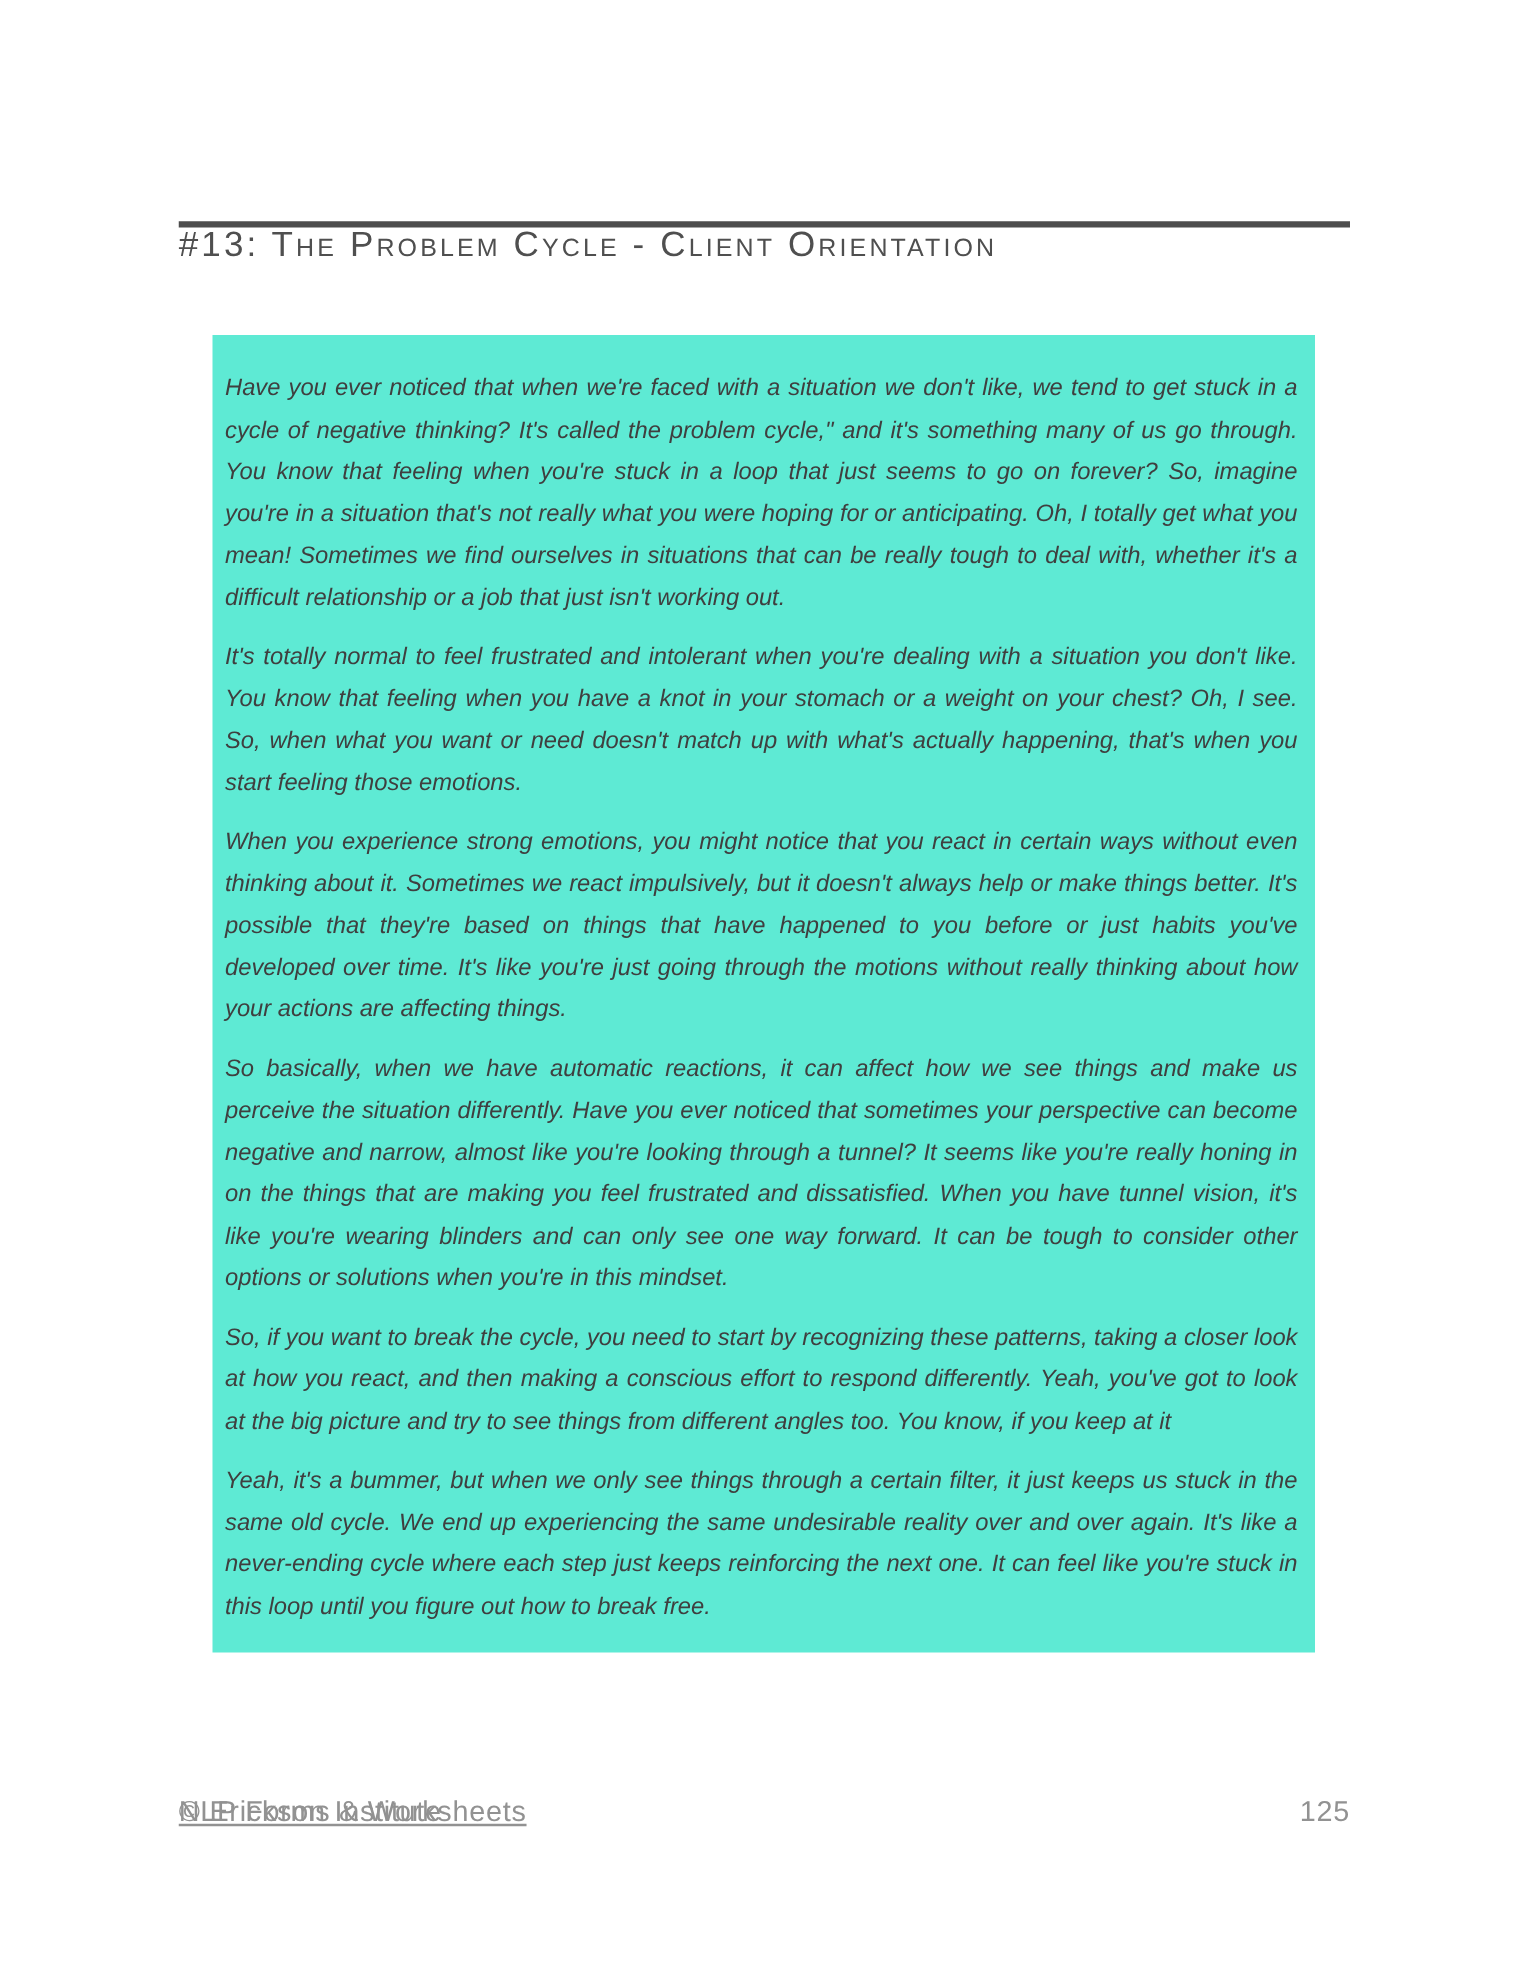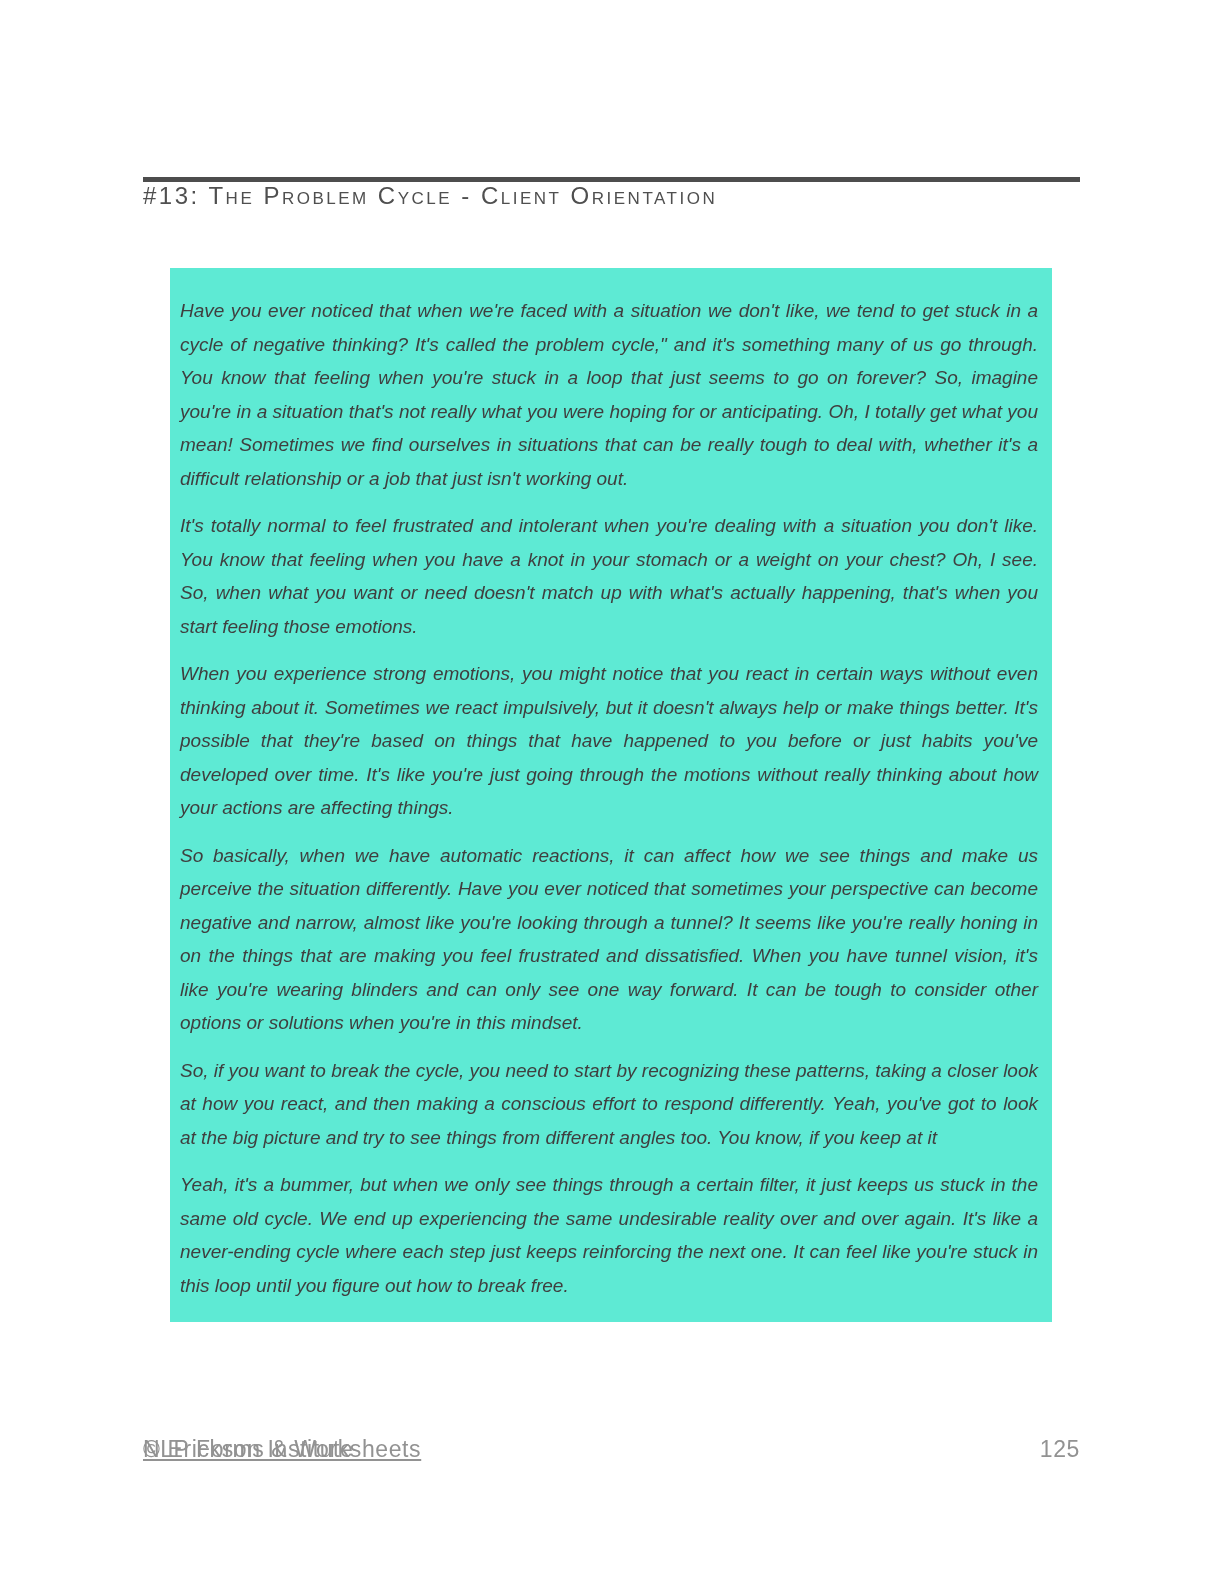--- a/index.html
+++ b/index.html
@@ -21,21 +21,21 @@
     top: 177px;
     width: 937px;
     height: 5px;
     background: #4d4d4d;
   }
   .heading {
     position: absolute;
     left: 143px;
     top: 184px;
     width: 937px;
-    font-size: 24px;
+    font-size: 28px;
     line-height: 24px;
     font-variant: small-caps;
     letter-spacing: 2.5px;
     color: #4f4f4f;
     white-space: nowrap;
   }
   .text-panel {
     position: absolute;
     left: 170px;
     top: 268px;

